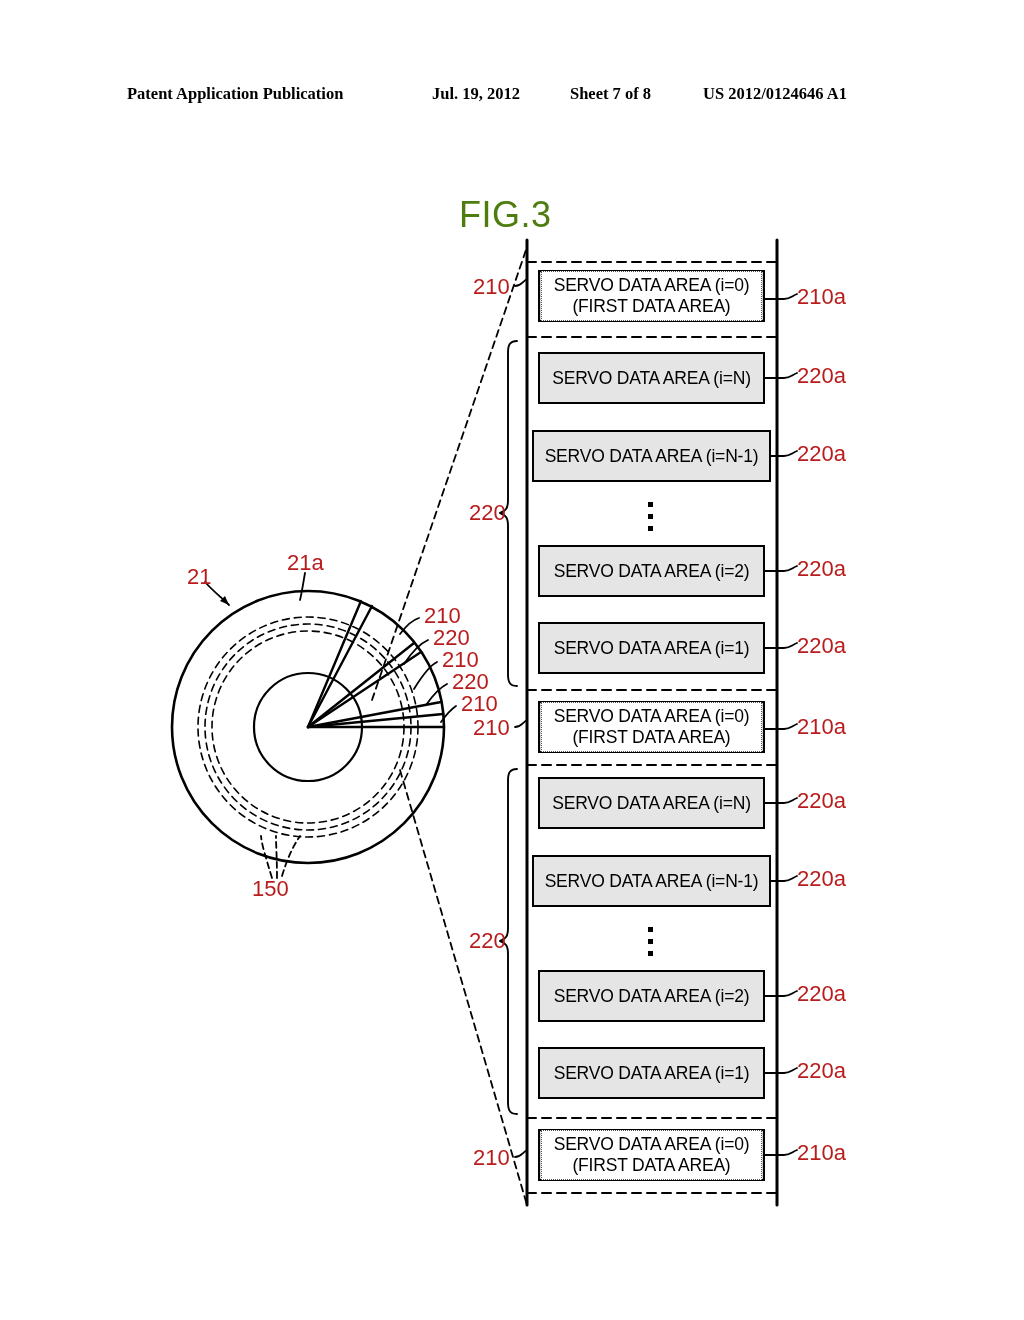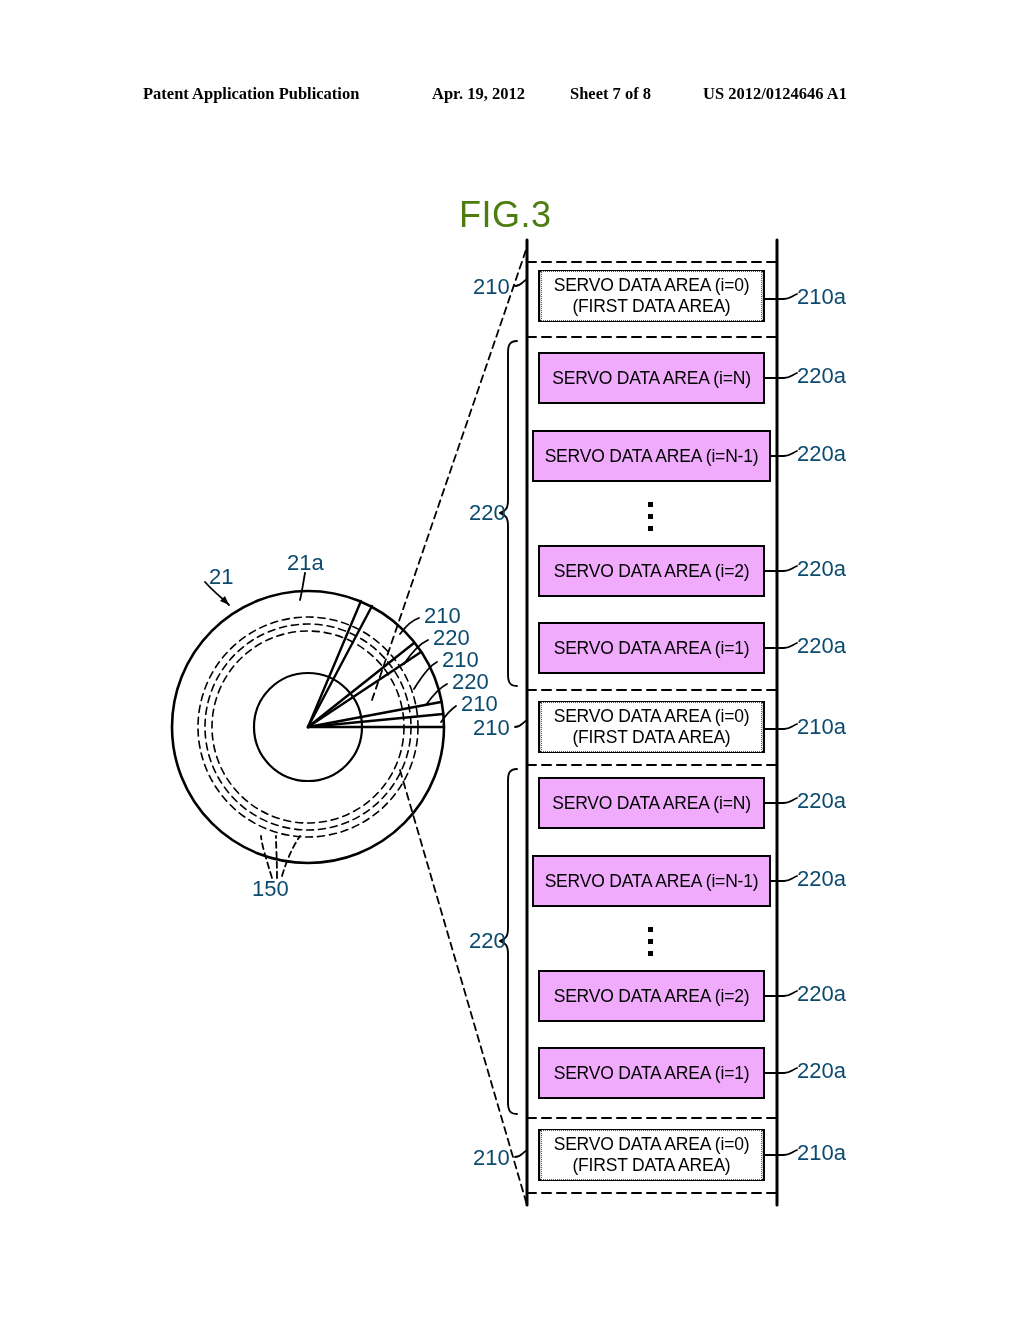--- a/index.html
+++ b/index.html
@@ -22,21 +22,21 @@
     top: 84px;
     left: 0;
     width: 1024px;
     height: 26px;
     font-family: "Liberation Serif", serif;
     font-weight: bold;
     font-size: 16.5px;
     color: #000;
     white-space: nowrap;
   }
-  #page-header .hdr-pub   { position: absolute; left: 127px;  top: 0; margin-left: 16px; }
+  #page-header .hdr-pub   { position: absolute; left: 127px;  top: 0; }
   #page-header .hdr-date  { position: absolute; left: 432px;  top: 0; }
   #page-header .hdr-sheet { position: absolute; left: 570px;  top: 0; }
   #page-header .hdr-num   { position: absolute; left: 703px;  top: 0; }
 
   
   #fig-title {
     position: absolute;
     left: 459px;
     top: 194px;
     font-size: 36px;
@@ -62,21 +62,21 @@
     justify-content: center;
     text-align: center;
     font-size: 17.5px;
     line-height: 21px;
     color: #000;
     letter-spacing: -0.2px;
     white-space: nowrap;
   }
   .block-plain {
     border: 2px solid #000;
-    background: #f0abfc;
+    background: #e5e5e5;
   }
   .block-shaded {
     border: 2px solid #000;
     
     background-color: #e9e9e9;
     background-image:
       radial-gradient(#4a4a4a 0.8px, transparent 0.9px),
       radial-gradient(#4a4a4a 0.8px, transparent 0.9px);
     background-size: 3px 3px, 3px 3px;
     background-position: 0 0, 1.5px 1.5px;
@@ -87,21 +87,21 @@
     padding: 3px 12px;
   }
   .block-label {
     display: block;
   }
 
   
   .ref {
     position: absolute;
     font-size: 22px;
-    color: #0c4a6e;
+    color: #b91c1c;
     white-space: nowrap;
     letter-spacing: 0px;
   }
 
   
   .vdots {
     position: absolute;
     width: 5px;
   }
   .vdots i {
@@ -110,21 +110,21 @@
     height: 5px;
     background: #000;
     margin-bottom: 7px;
   }
 </style>
 </head>
 <body>
 
 <div id="page-header">
   <span class="hdr-pub">Patent Application Publication</span>
-  <span class="hdr-date">Apr. 19, 2012</span>
+  <span class="hdr-date">Jul. 19, 2012</span>
   <span class="hdr-sheet">Sheet 7 of 8</span>
   <span class="hdr-num">US 2012/0124646 A1</span>
 </div>
 
 <div id="fig-title">FIG.3</div>
 
 <svg id="figure-canvas" viewBox="0 0 1024 1320" xmlns="http://www.w3.org/2000/svg">
 
   <defs>
 
@@ -333,21 +333,21 @@
 <div class="ref" style="left:797px; top:441px;">220a</div>
 <div class="ref" style="left:797px; top:556px;">220a</div>
 <div class="ref" style="left:797px; top:633px;">220a</div>
 <div class="ref" style="left:797px; top:714px;">210a</div>
 <div class="ref" style="left:797px; top:788px;">220a</div>
 <div class="ref" style="left:797px; top:866px;">220a</div>
 <div class="ref" style="left:797px; top:981px;">220a</div>
 <div class="ref" style="left:797px; top:1058px;">220a</div>
 <div class="ref" style="left:797px; top:1140px;">210a</div>
 
-<div class="ref" style="left:187px; top:564px;margin-left:22px;">21</div>
+<div class="ref" style="left:187px; top:564px;">21</div>
 <div class="ref" style="left:287px; top:550px;">21a</div>
 <div class="ref" style="left:252px; top:876px;">150</div>
 
 <div class="ref" style="left:424px; top:603px;">210</div>
 <div class="ref" style="left:433px; top:625px;">220</div>
 <div class="ref" style="left:442px; top:647px;">210</div>
 <div class="ref" style="left:452px; top:669px;">220</div>
 <div class="ref" style="left:461px; top:691px;">210</div>
 
 </body></html>

